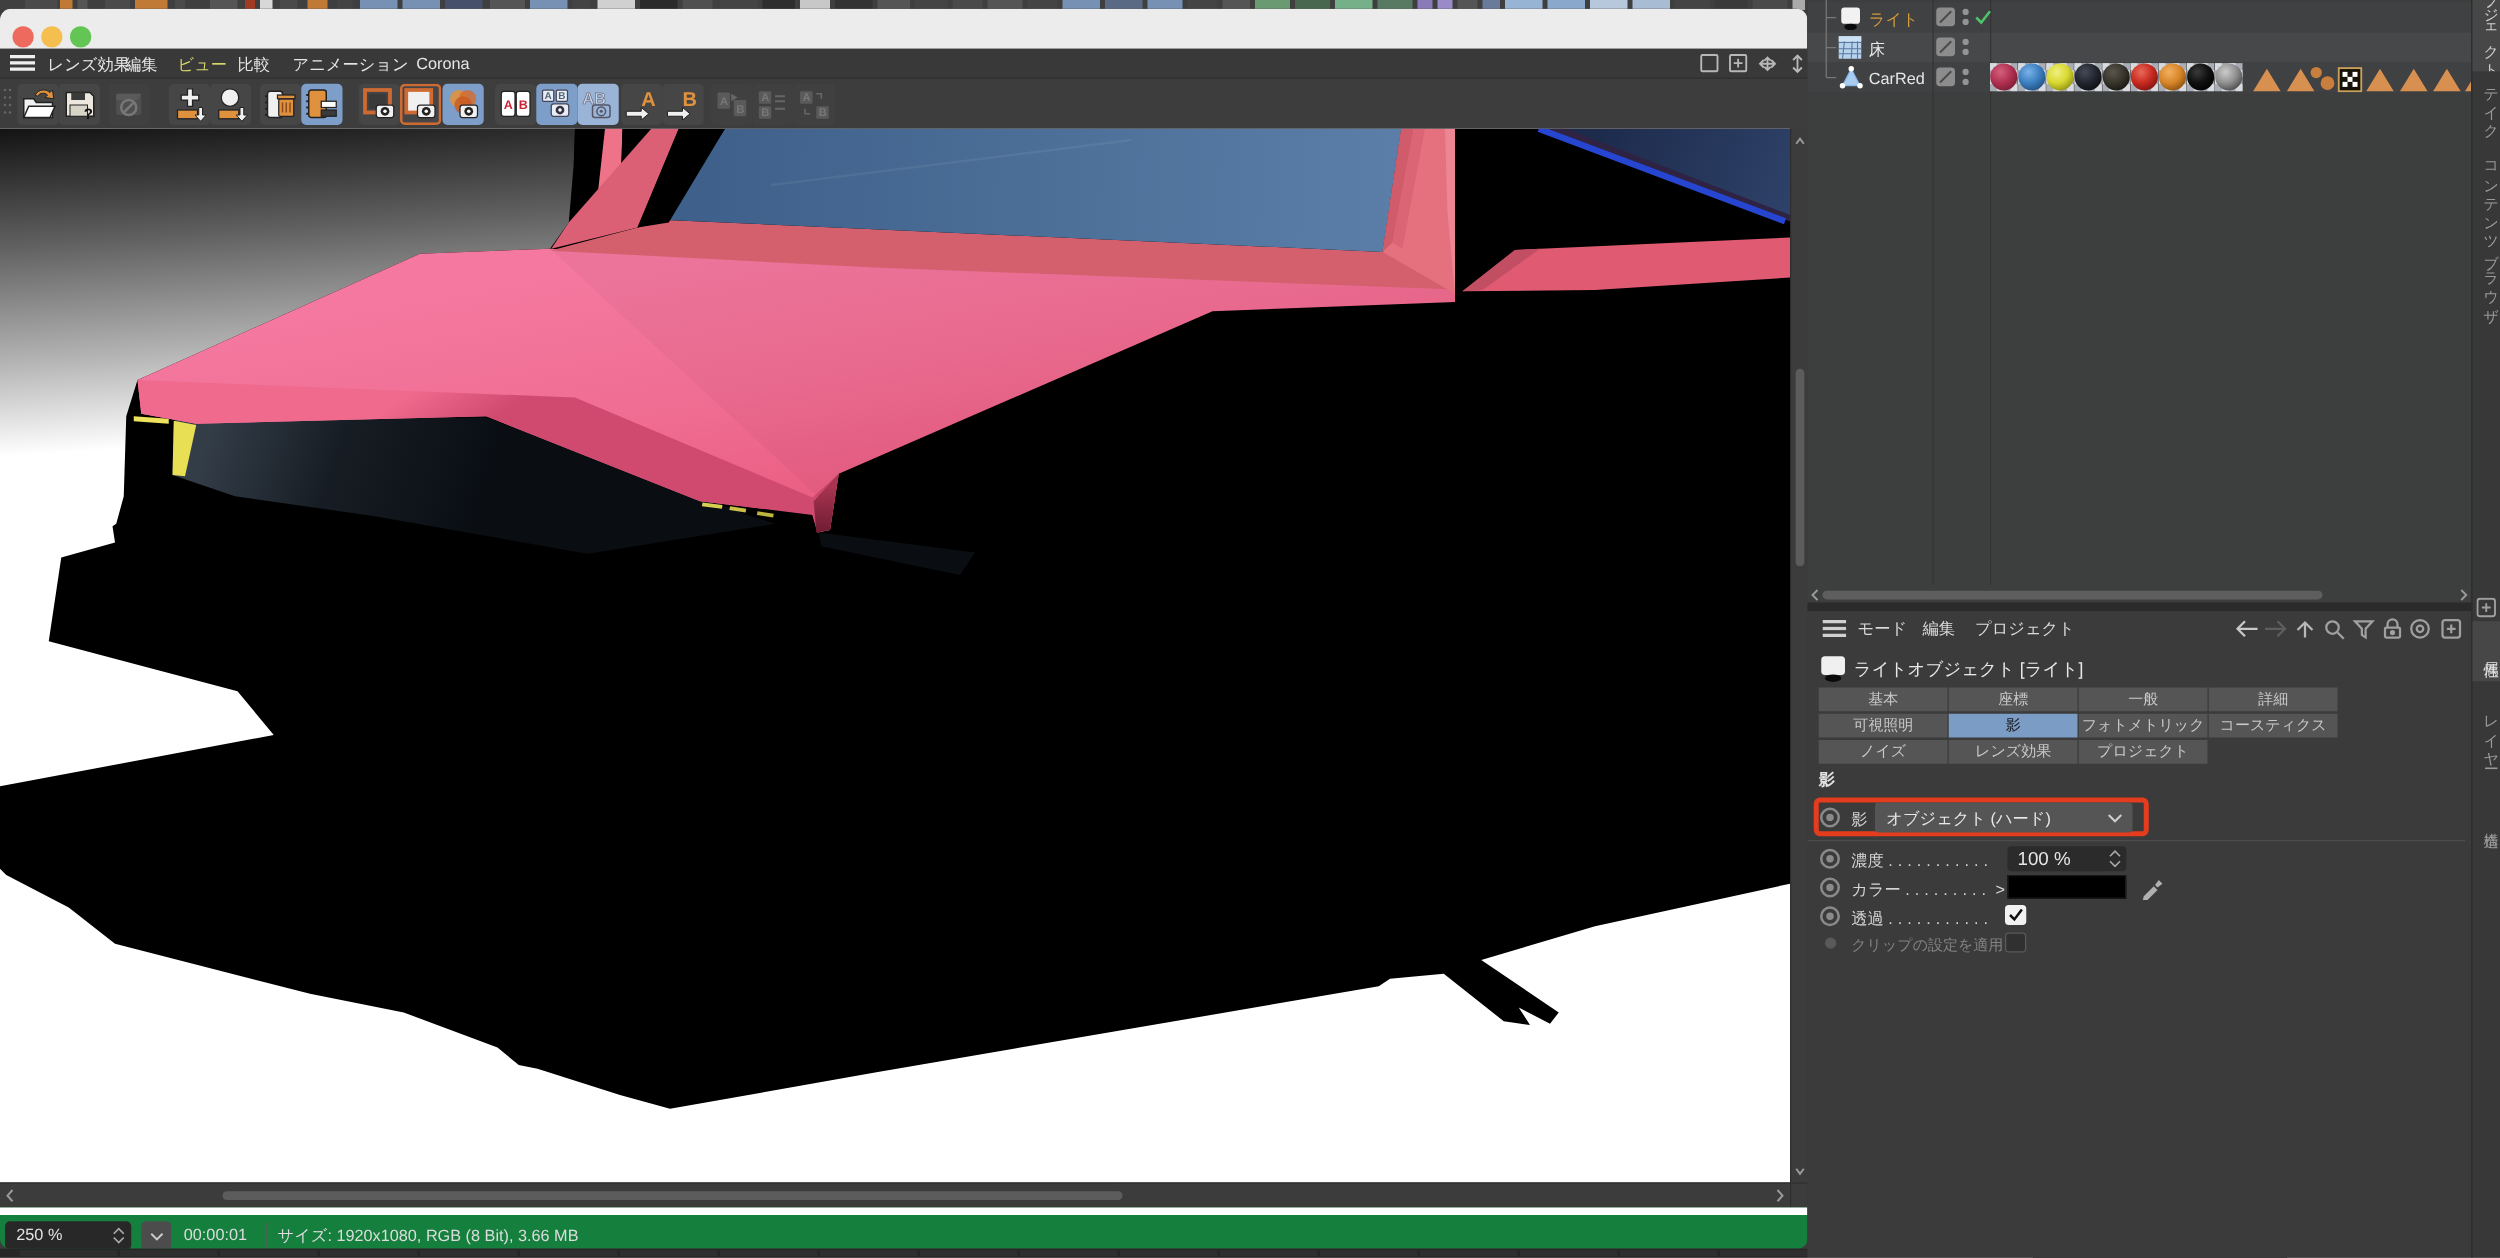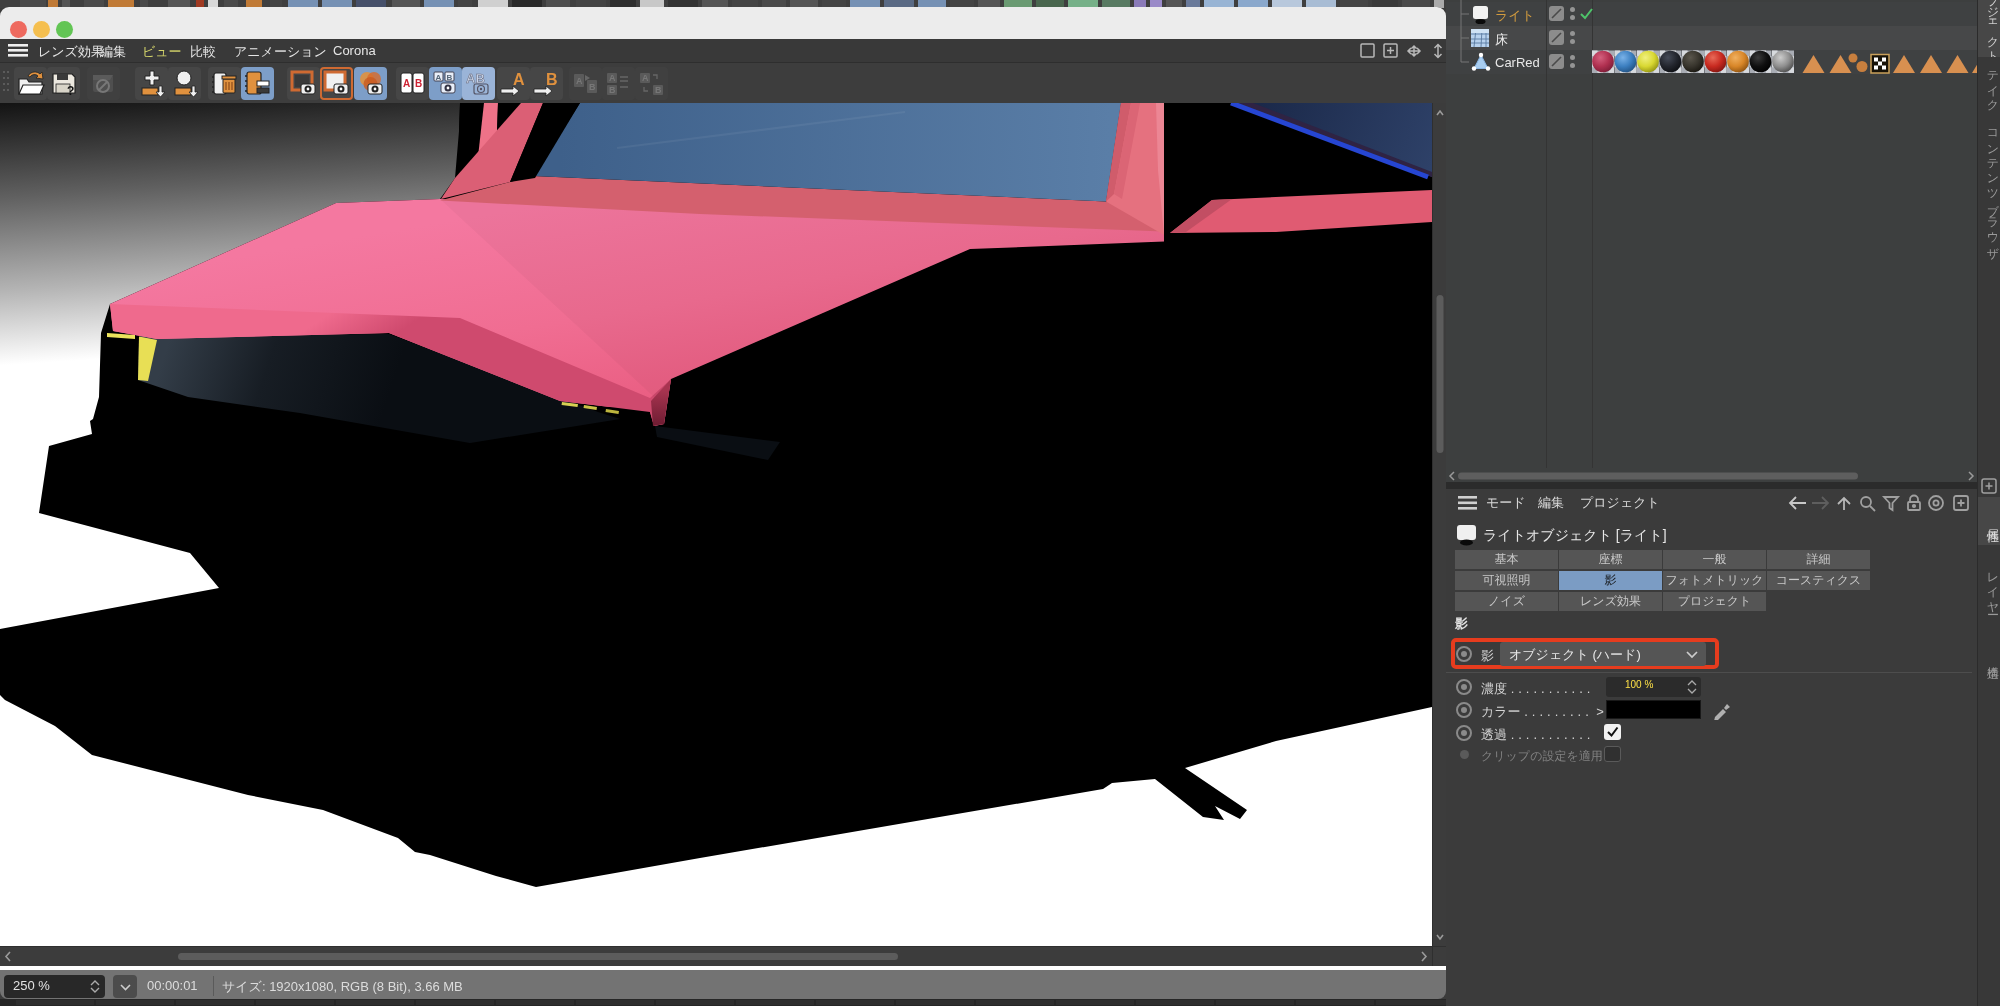--- a/index.html
+++ b/index.html
@@ -18,21 +18,21 @@
 #toolbar{left:0;top:55px;width:1446px;height:41px;background:#3d3d3d;border-top:1px solid #2e2e2e}
 .tb{position:absolute;top:4px;width:33px;height:33px;border-radius:4px;background:#464646}
 .tb.blue{background:#7d9ec8}
 .tb.blue2{background:#9ab4d8}
 .tb.dim{background:#404040}
 .tb svg{position:absolute;left:0;top:0}
 #canvas{left:0;top:96px;width:1432px;height:843px;background:#fff}
 #vscroll{left:1432px;top:96px;width:14px;height:843px;background:#3c3c3c;border-left:1px solid #2f2f2f}
 #hscroll{left:0;top:939px;width:1432px;height:20px;background:#3c3c3c;border-top:1px solid #2f2f2f}
 #corner{left:1432px;top:939px;width:14px;height:20px;background:#3c3c3c;border-top:1px solid #2f2f2f;border-left:1px solid #2f2f2f}
-#statusbar{left:0;top:959px;width:1446px;height:33px;background:#737373;border-top:4px solid #ffffff;color:#dcdcdc;font-size:13px}
+#statusbar{left:0;top:959px;width:1446px;height:33px;background:#15803d;border-top:6px solid #ffffff;color:#dcdcdc;font-size:13px}
 #botstrip{left:0;top:999px;width:1446px;height:7px;background:#262626}
 
 #right{left:1446px;top:0;width:554px;height:840px;background:#3b3b3b}
 #om{position:absolute;left:0;top:0;width:531px;height:482px;background:#3d3f3f;overflow:hidden}
 #am{position:absolute;left:0;top:489px;width:531px;height:517px;background:#3b3b3b;overflow:hidden}
 #splitter{position:absolute;left:0;top:482px;width:531px;height:7px;background:#2b2b2b}
 #tabstrip{position:absolute;left:531px;top:0;width:23px;height:1006px;background:#383838;border-left:1px solid #2b2b2b}
 .vtab{position:absolute;left:0;width:23px;color:#9a9a9a;font-size:12px;writing-mode:vertical-rl;text-align:center;letter-spacing:1px}
 .omrow{position:absolute;left:0;width:531px;height:24px}
 .omtext{position:absolute;font-size:13px;color:#e8e8e8}
@@ -684,21 +684,21 @@
 <svg style="position:absolute;right:8px;top:9px" width="12" height="8">
           <path d="M1,1 l5,5 5,-5" stroke="#ccc" stroke-width="1.7" fill="none"></path>
         </svg>
       </div>
       <div class="abs" style="left:0;top:183px;width:526px;height:1px;background:#4d4d4d"></div>
       <div class="radio" style="left:10px;top:190px">
         <i></i>
       </div>
       <span class="lbl" style="left:35px;top:191px">濃度 <span style="letter-spacing:4px">...........</span></span>
       <div class="abs" style="left:160px;top:188px;width:95px;height:20px;background:#2b2b2b;border-radius:3px">
-<span style="position:absolute;left:19px;top:2px;font-size:10px;color:#fde047">100 %</span>
+<span style="position:absolute;left:8px;top:2px;font-size:15px;color:#e5e5e5">100 %</span>
 <svg style="position:absolute;right:4px;top:3px" width="10" height="14">
           <path d="M1,5 l4,-4 4,4 M1,9 l4,4 4,-4" stroke="#aaa" stroke-width="1.3" fill="none"></path>
         </svg>
       </div>
       <div class="radio" style="left:10px;top:213px">
         <i></i>
       </div>
       <span class="lbl" style="left:35px;top:214px">カラー <span style="letter-spacing:4px">.........</span> &gt;</span>
       <div class="abs" style="left:160px;top:211px;width:95px;height:19px;background:#000;border:1px solid #191919"></div>
       <svg class="abs" style="left:266px;top:211px" width="20" height="20">

